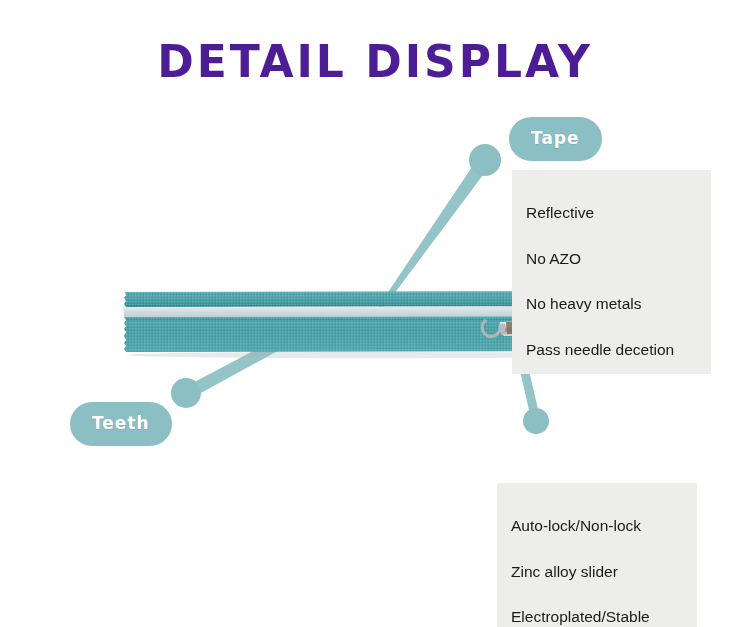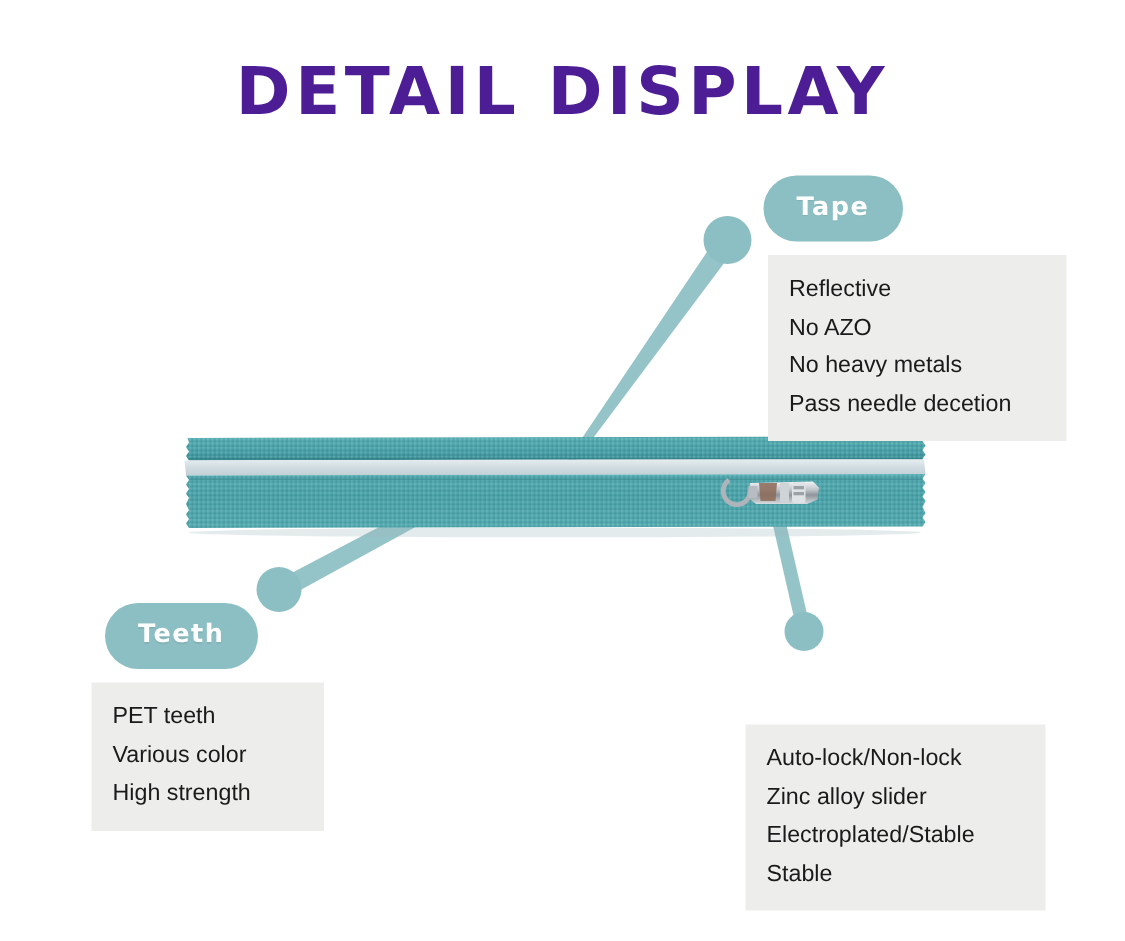--- a/index.html
+++ b/index.html
@@ -59,20 +59,21 @@
     position: absolute;
     background: #ededeb;
     padding: 10px 14px 12px 14px;
   }
   .info-box .line {
     font-size: 15.5px;
     line-height: 25.5px;
     color: #1a1a1a;
     white-space: nowrap;
     font-family: "Liberation Sans", sans-serif;
+    margin-top: 20px;
   }
 
   #box-tape   { left: 512px; top: 170px; width: 199px; }
   #box-teeth  { left: 61px;  top: 455px; width: 155px; }
   #box-slider { left: 497px; top: 483px; width: 200px; }
 
   
   #connectors {
     position: absolute;
     left: 0; top: 0;
@@ -183,25 +184,20 @@
 
   <div class="info-box" id="box-tape">
     <div class="line">Reflective</div>
     <div class="line">No AZO</div>
     <div class="line">No heavy metals</div>
     <div class="line">Pass needle decetion</div>
   </div>
 
   <div class="badge" id="badge-teeth">Teeth</div>
 
-  <div class="info-box" id="box-teeth">
-    <div class="line">PET teeth</div>
-    <div class="line">Various color</div>
-    <div class="line">High strength</div>
-  </div>
 
 
   <div class="info-box" id="box-slider">
     <div class="line">Auto-lock/Non-lock</div>
     <div class="line">Zinc alloy slider</div>
     <div class="line">Electroplated/Stable</div>
     <div class="line">Stable</div>
   </div>
 
 </div>

